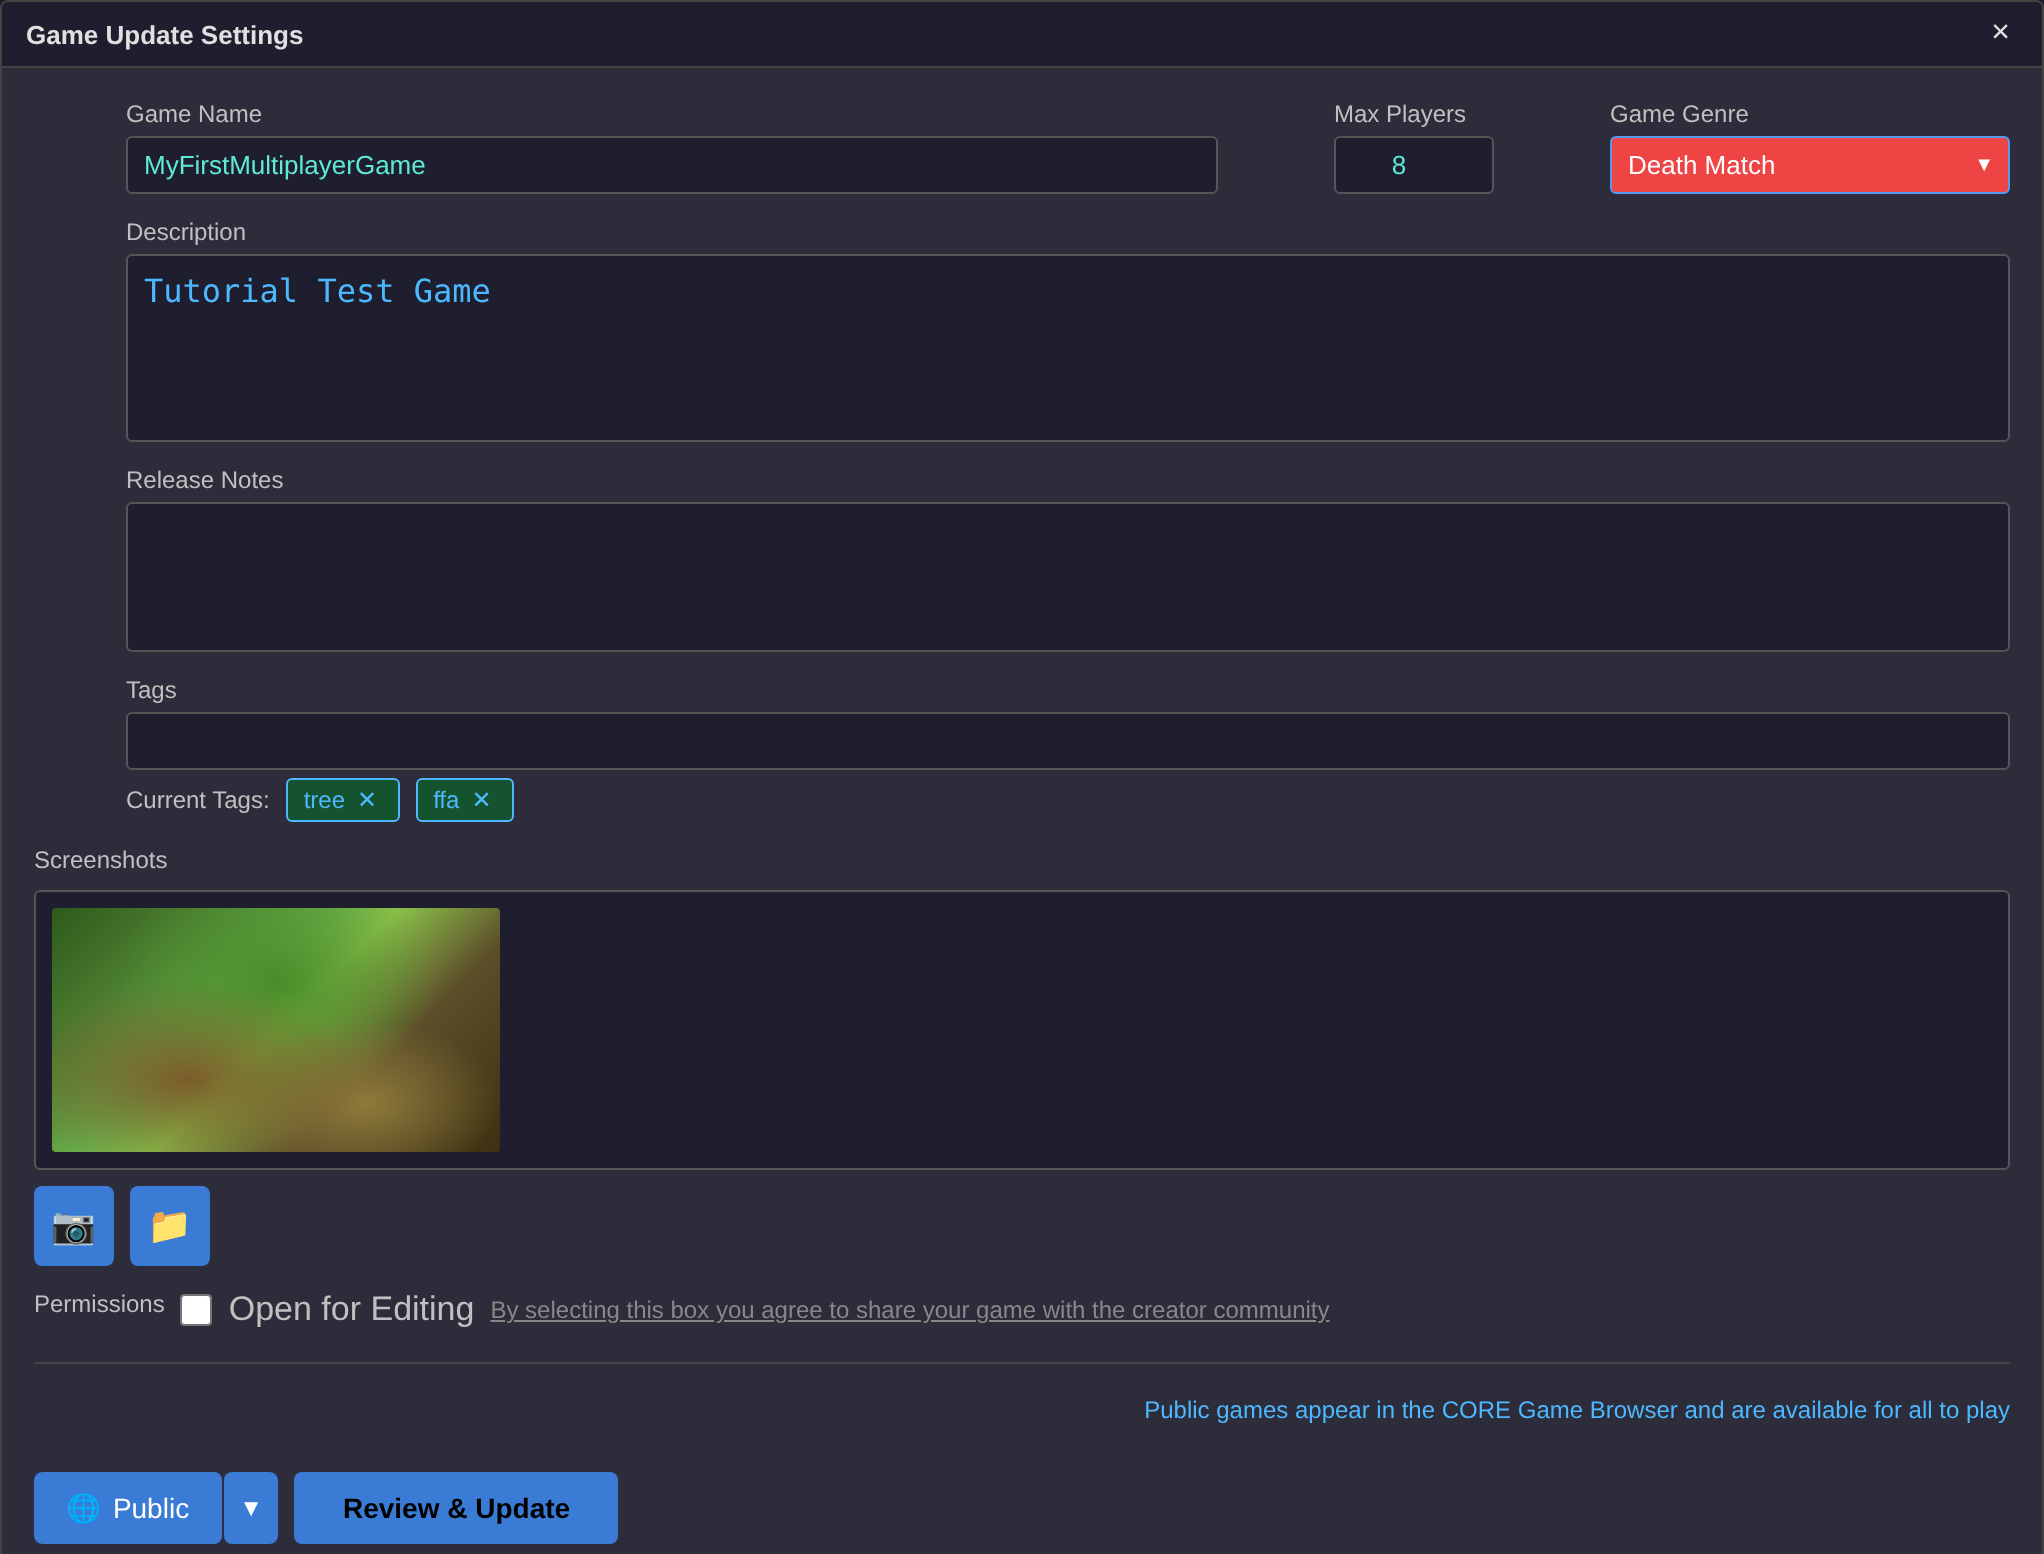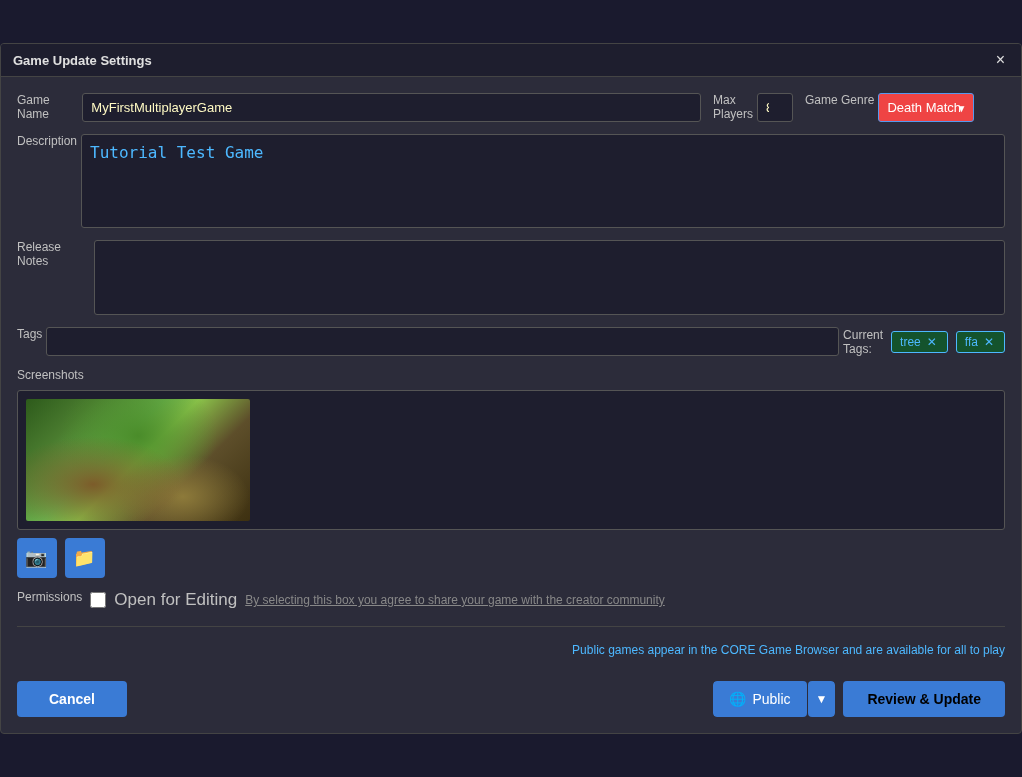--- a/index.html
+++ b/index.html
@@ -47,35 +47,36 @@
       flex-direction: column;
       gap: 12px;
     }
     .row {
       display: flex;
       gap: 12px;
       align-items: flex-start;
     }
     .field-group {
       display: flex;
-      flex-direction: row;
+      flex-direction: column;
       gap: 4px;
+      margin-left: 46px;
     }
     .field-group.name { flex: 1; }
     .field-group.max-players { width: 80px; }
     .field-group.genre { width: 200px; }
     label {
       color: #c0c0c0;
       font-size: 12px;
     }
     input[type="text"], input[type="number"] {
       background: #1e1e2e;
       border: 1px solid #555;
       border-radius: 3px;
-      color: #fef9c3;
+      color: #5eead4;
       padding: 6px 8px;
       font-size: 13px;
       width: 100%;
       outline: none;
     }
     input[type="number"] {
       text-align: center;
     }
     textarea {
       background: #1e1e2e;
@@ -389,21 +390,20 @@
       </div>
     </div>
 
     <div class="divider"></div>
 
     <div class="public-notice">Public games appear in the CORE Game Browser and are available for all to play</div>
 
   </div>
 
   <div class="footer">
-    <button class="cancel-btn">Cancel</button>
     <div class="right-footer">
       <div class="public-group">
         <button class="public-btn">
           <span>🌐</span>
           <span>Public</span>
         </button>
         <button class="public-dropdown">▼</button>
       </div>
       <button class="review-btn">Review &amp; Update</button>
     </div>

